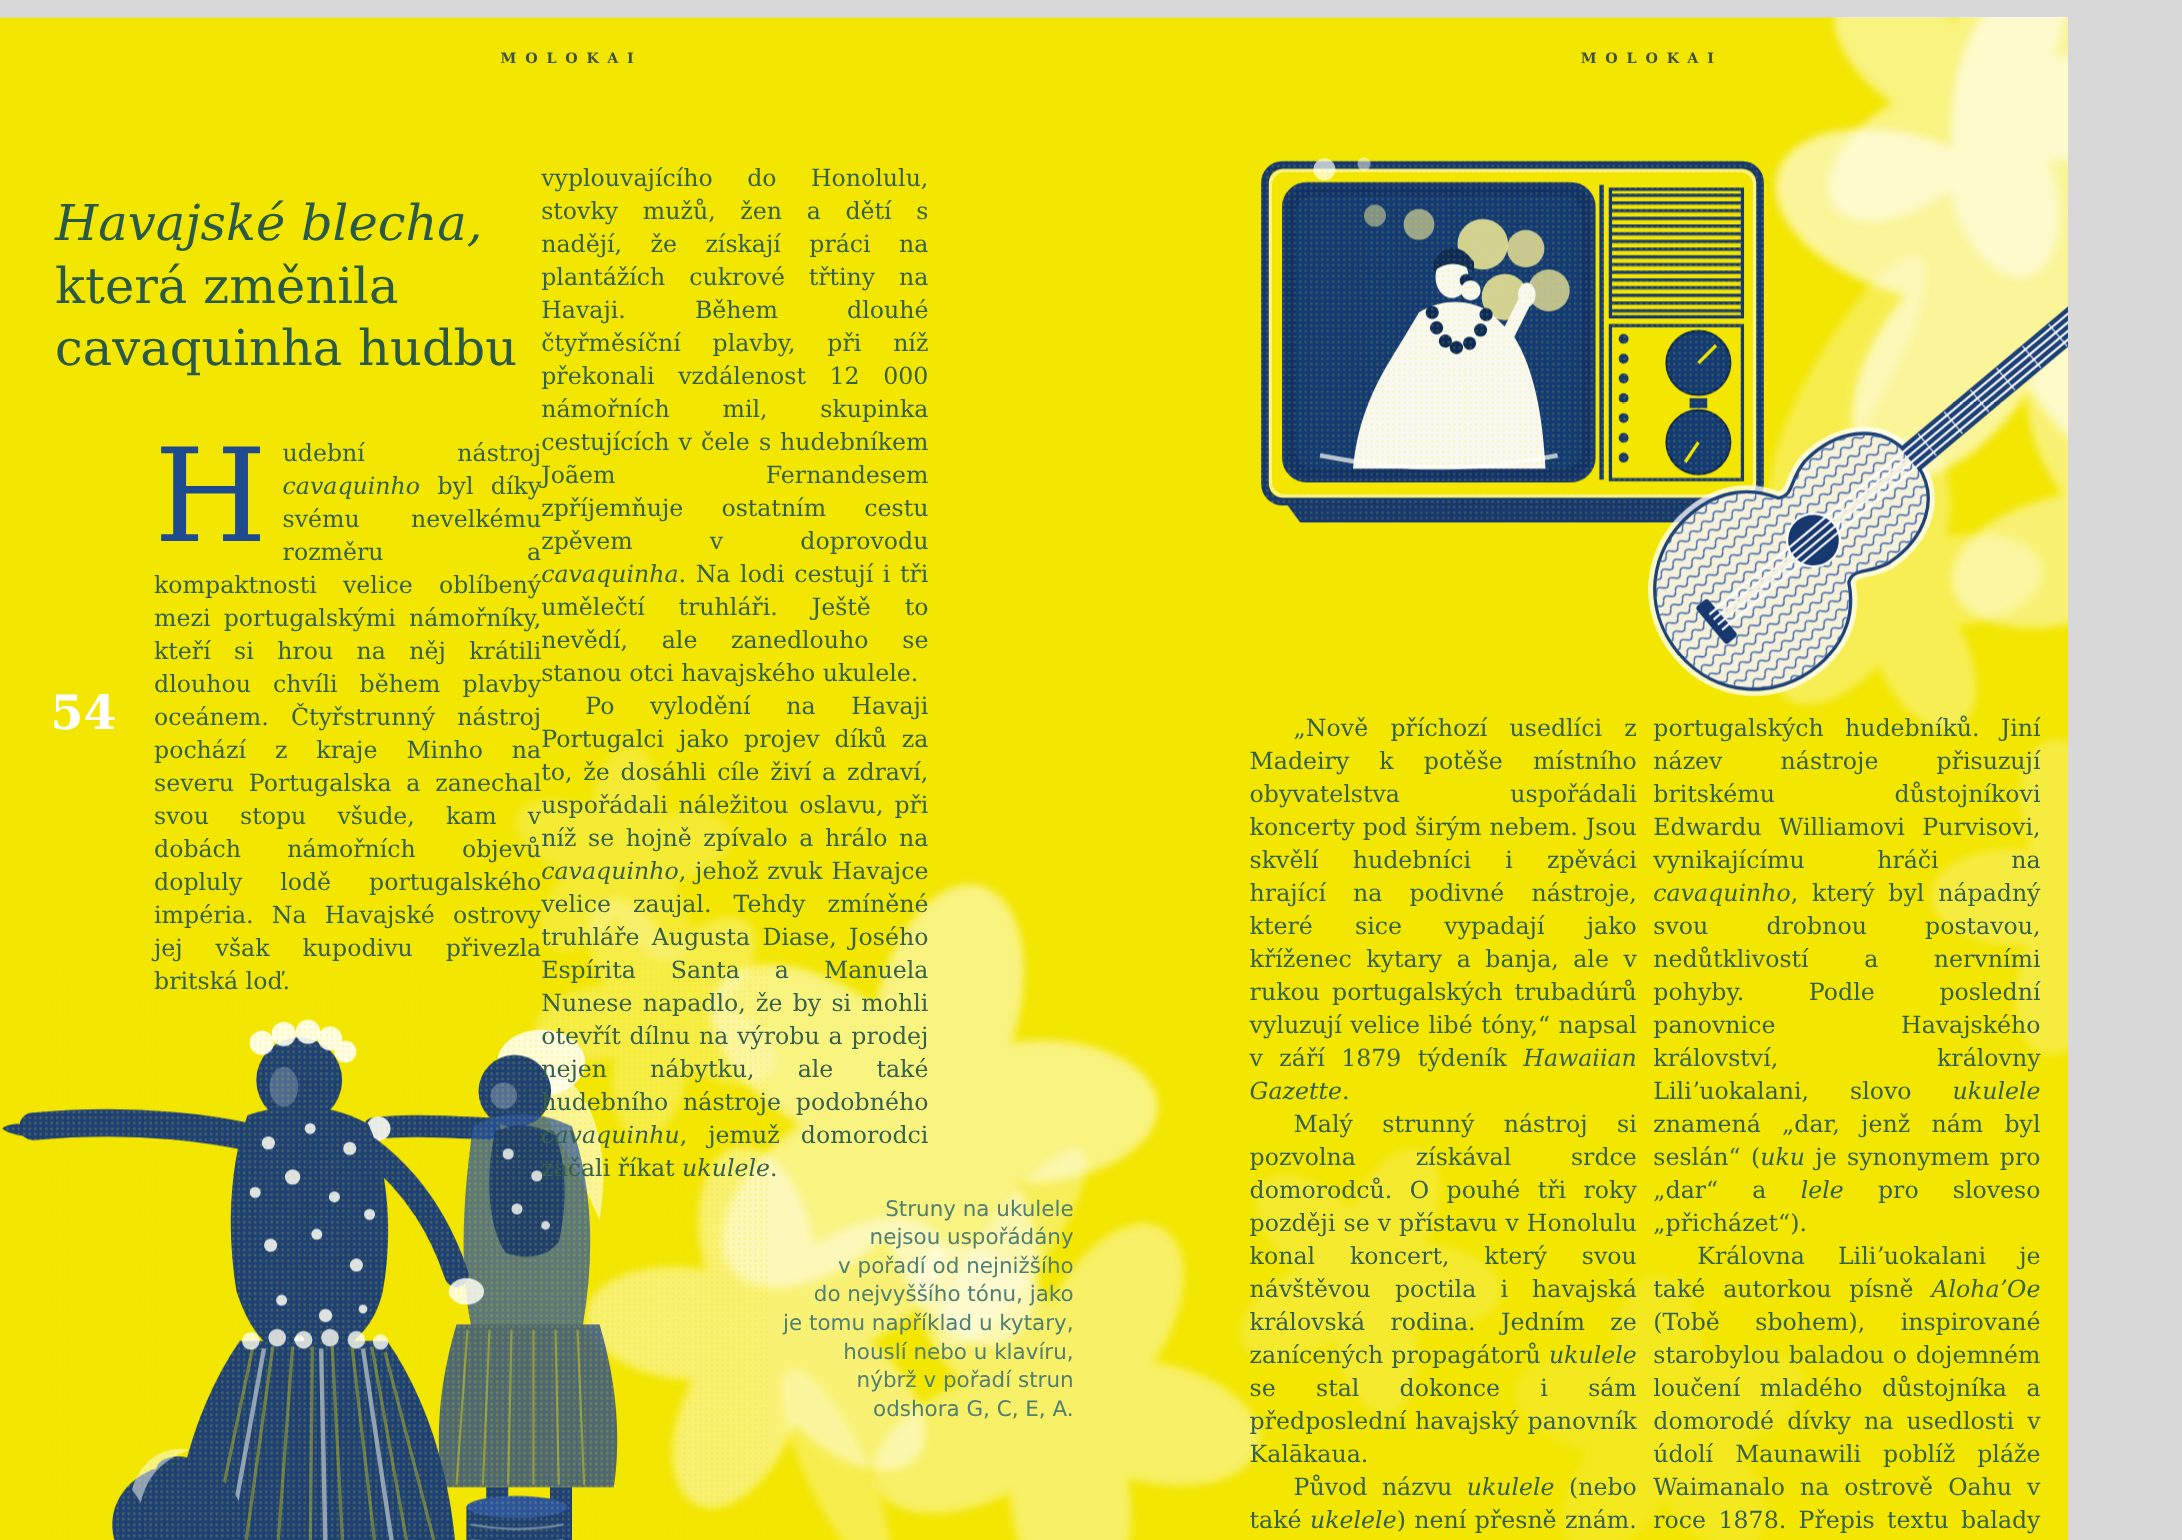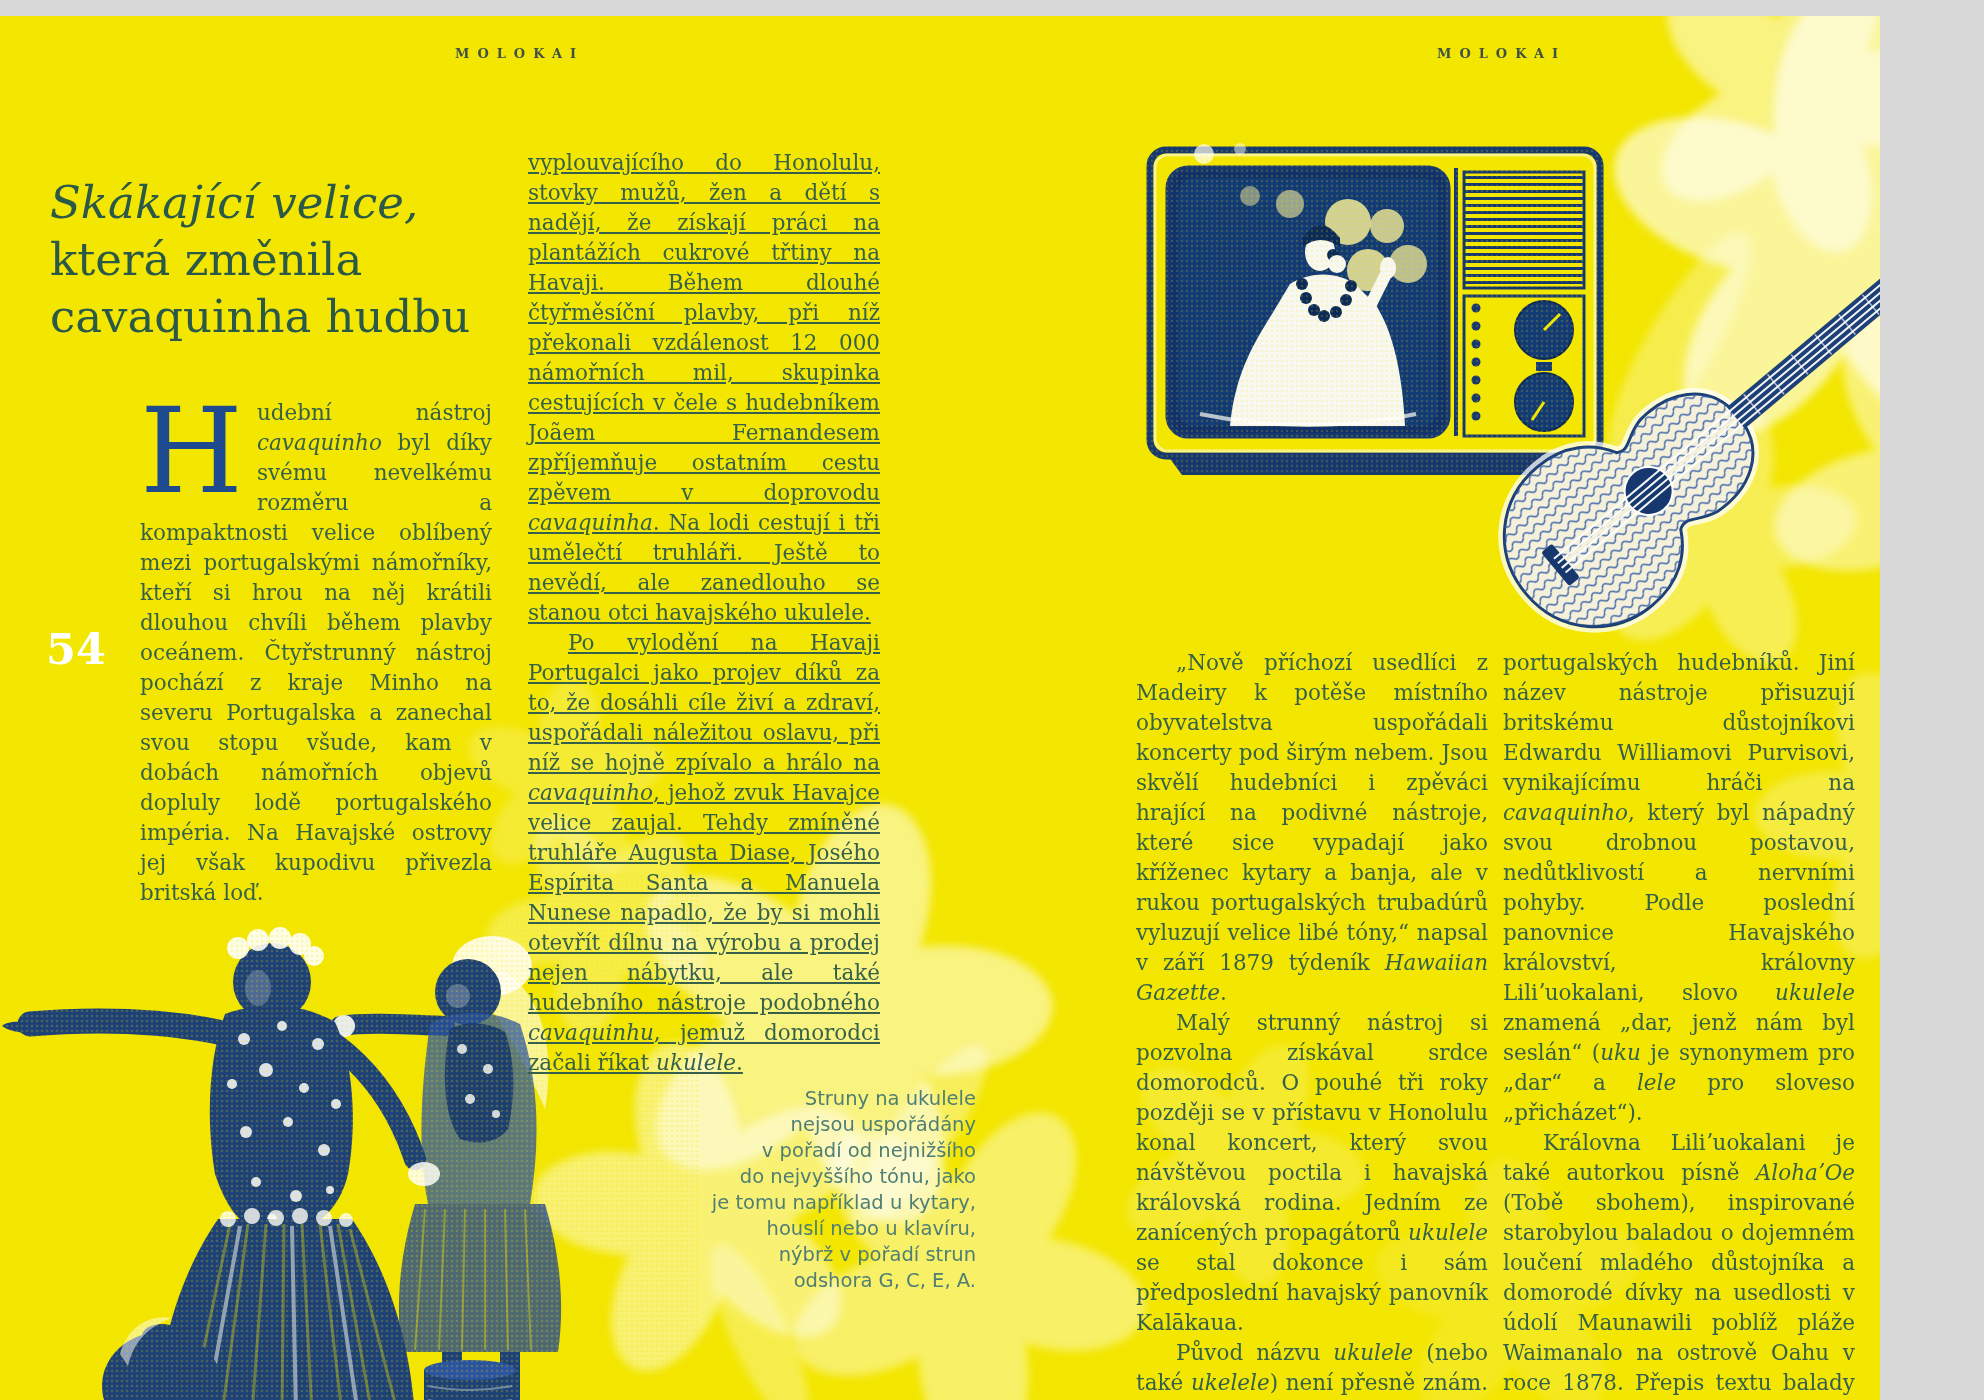--- a/index.html
+++ b/index.html
@@ -11,21 +11,21 @@
   .pagenum{position:absolute;top:608px;font-size:43px;font-weight:bold;color:#ffffff;}
   #pagenum-left{left:46px;}
   #pagenum-right{left:1922px;}
   .title{position:absolute;left:50px;top:158px;width:440px;font-size:45px;line-height:57px;color:#2a5947;}
   .title .l1{font-style:italic;}
   .col{position:absolute;width:352px;text-align:justify;font-size:21.5px;line-height:30px;color:#35604c;z-index:3;}
   .col p{margin:0;}
   .col p.ind{text-indent:40px;}
   .dropcap{float:left;font-size:118px;line-height:90px;color:#1e4b8f;margin:8px 14px 0 0;}
   #lcol1{left:140px;top:382px;}
-  #lcol2{left:528px;top:132px;text-decoration:underline;}
+  #lcol2{left:492px;top:132px;}
   #rcol1{left:1136px;top:632px;}
   #rcol2{left:1503px;top:632px;}
   .caption{position:absolute;left:666px;top:1070px;width:310px;z-index:3;
            font-family:"DejaVu Sans",sans-serif;font-size:19.5px;line-height:26px;
            color:#4f7e74;white-space:pre-line;text-align:right;}
   .art{position:absolute;z-index:2;}
   .texture{position:absolute;left:0;top:0;z-index:1;}
   #tv-art{left:1140px;top:118px;}
   #uku-art{left:1445px;top:120px;}
   #dancers-art{left:0px;top:858px;}
@@ -68,21 +68,21 @@
     </g>
   </svg>
 
   <div class="runhead" id="runhead-left">MOLOKAI</div>
   <div class="runhead" id="runhead-right">MOLOKAI</div>
 
   <div class="pagenum" id="pagenum-left">54</div>
   <div class="pagenum" id="pagenum-right">55</div>
 
   <div class="title">
-    <div class="l1">Skákající velice,</div>
+    <div class="l1">Havajské blecha,</div>
     <div>která změnila</div>
     <div>cavaquinha hudbu</div>
   </div>
 
   <div class="col" id="lcol1">
       <p class="par"><span class="dropcap">H</span>udební nástroj <i>cavaquinho</i> byl díky svému nevelkému rozměru a kompaktnosti velice oblíbený mezi portugalskými námořníky, kteří si hrou na něj krátili dlouhou chvíli během plavby oceánem. Čtyřstrunný nástroj pochází z kraje Minho na severu Portugalska a zanechal svou stopu všude, kam v dobách námořních objevů dopluly lodě portugalského impéria. Na Havajské ostrovy jej však kupodivu přivezla britská loď.</p>
     </div>
   <div class="col" id="lcol2">
       <p class="par">vyplouvajícího do Honolulu, stovky mužů, žen a dětí s nadějí, že získají práci na plantážích cukrové třtiny na Havaji. Během dlouhé čtyřměsíční plavby, při níž překonali vzdálenost 12&nbsp;000 námořních mil, skupinka cestujících v čele s hudebníkem Joãem Fernandesem zpříjemňuje ostatním cestu zpěvem v doprovodu <i>cavaquinha</i>. Na lodi cestují i tři umělečtí truhláři. Ještě to nevědí, ale zanedlouho se stanou otci havajského ukulele.</p>
       <p class="par ind">Po vylodění na Havaji Portugalci jako projev díků za to, že dosáhli cíle živí a zdraví, uspořádali náležitou oslavu, při níž se hojně zpívalo a hrálo na <i>cavaquinho</i>, jehož zvuk Havajce velice zaujal. Tehdy zmíněné truhláře Augusta Diase, Josého Espírita Santa a Manuela Nunese napadlo, že by si mohli otevřít dílnu na výrobu a prodej nejen nábytku, ale také hudebního nástroje podobného <i>cavaquinhu</i>, jemuž domorodci začali říkat <i>ukulele</i>.</p>

